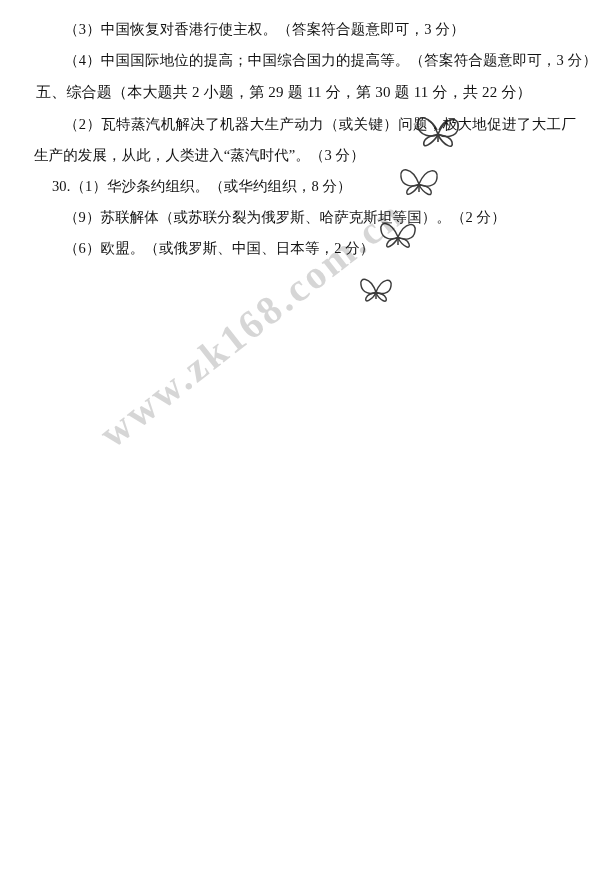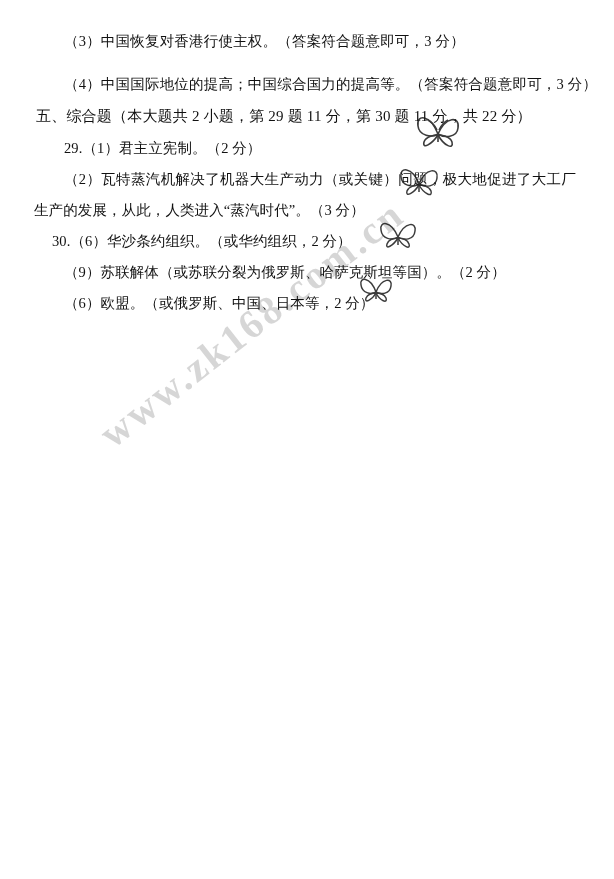--- a/index.html
+++ b/index.html
@@ -20,21 +20,20 @@
     width: 614px;
     height: 879px;
     box-sizing: border-box;
     padding: 14px 38px 0 34px;
   }
   .line {
     font-size: 14.5px;
     line-height: 31px;
     letter-spacing: 0.2px;
     white-space: nowrap;
-    margin-top: 12px;
   }
   .indent-1 { padding-left: 30px; }
   .section-head {
     font-size: 15px;
     font-weight: normal;
     line-height: 33px;
     letter-spacing: 0.2px;
     padding-left: 2px;
     white-space: nowrap;
   }
@@ -82,26 +81,25 @@
   <div class="watermark">www.zk168.com.cn</div>
 
   <div class="block">
     <div class="line indent-1">（3）中国恢复对香港行使主权。（答案符合题意即可，3 分）</div>
     <div class="line indent-1">（4）中国国际地位的提高；中国综合国力的提高等。（答案符合题意即可，3 分）</div>
   </div>
 
   <div class="section-head">五、综合题（本大题共 2 小题，第 29 题 11 分，第 30 题 11 分，共 22 分）</div>
 
   <div class="block">
-    <div class="para first"><span>29.</span><span>（1）君主立宪制。（2 分）</span></div>
     <div class="para first">（2）瓦特蒸汽机解决了机器大生产动力（或关键）问题，极大地促进了大工厂生产的发展，从此，人类进入“蒸汽时代”。（3 分）</div>
   </div>
 
   <div class="block">
-    <div class="para hang"><span>30.</span><span>（6）华沙条约组织。（或华约组织，2 分）</span></div>
+    <div class="para hang"><span>30.</span><span>（1）华沙条约组织。（或华约组织，8 分）</span></div>
     <div class="para first">（9）苏联解体（或苏联分裂为俄罗斯、哈萨克斯坦等国）。（2 分）</div>
     <div class="para first">（6）欧盟。（或俄罗斯、中国、日本等，2 分）</div>
   </div>
 
   <div class="stamp" style="left:408px; top:108px;">
     <svg width="60" height="48" viewBox="0 0 60 48">
       <g fill="none" stroke="#1a1a1a" stroke-width="1.6">
         <path d="M30 26 C22 6, 8 6, 10 18 C11 28, 24 30, 30 26 Z"></path>
         <path d="M30 26 C38 8, 52 8, 50 20 C49 30, 36 30, 30 26 Z"></path>
         <path d="M30 27 C24 36, 14 42, 16 34 C18 28, 27 27, 30 27 Z"></path>

